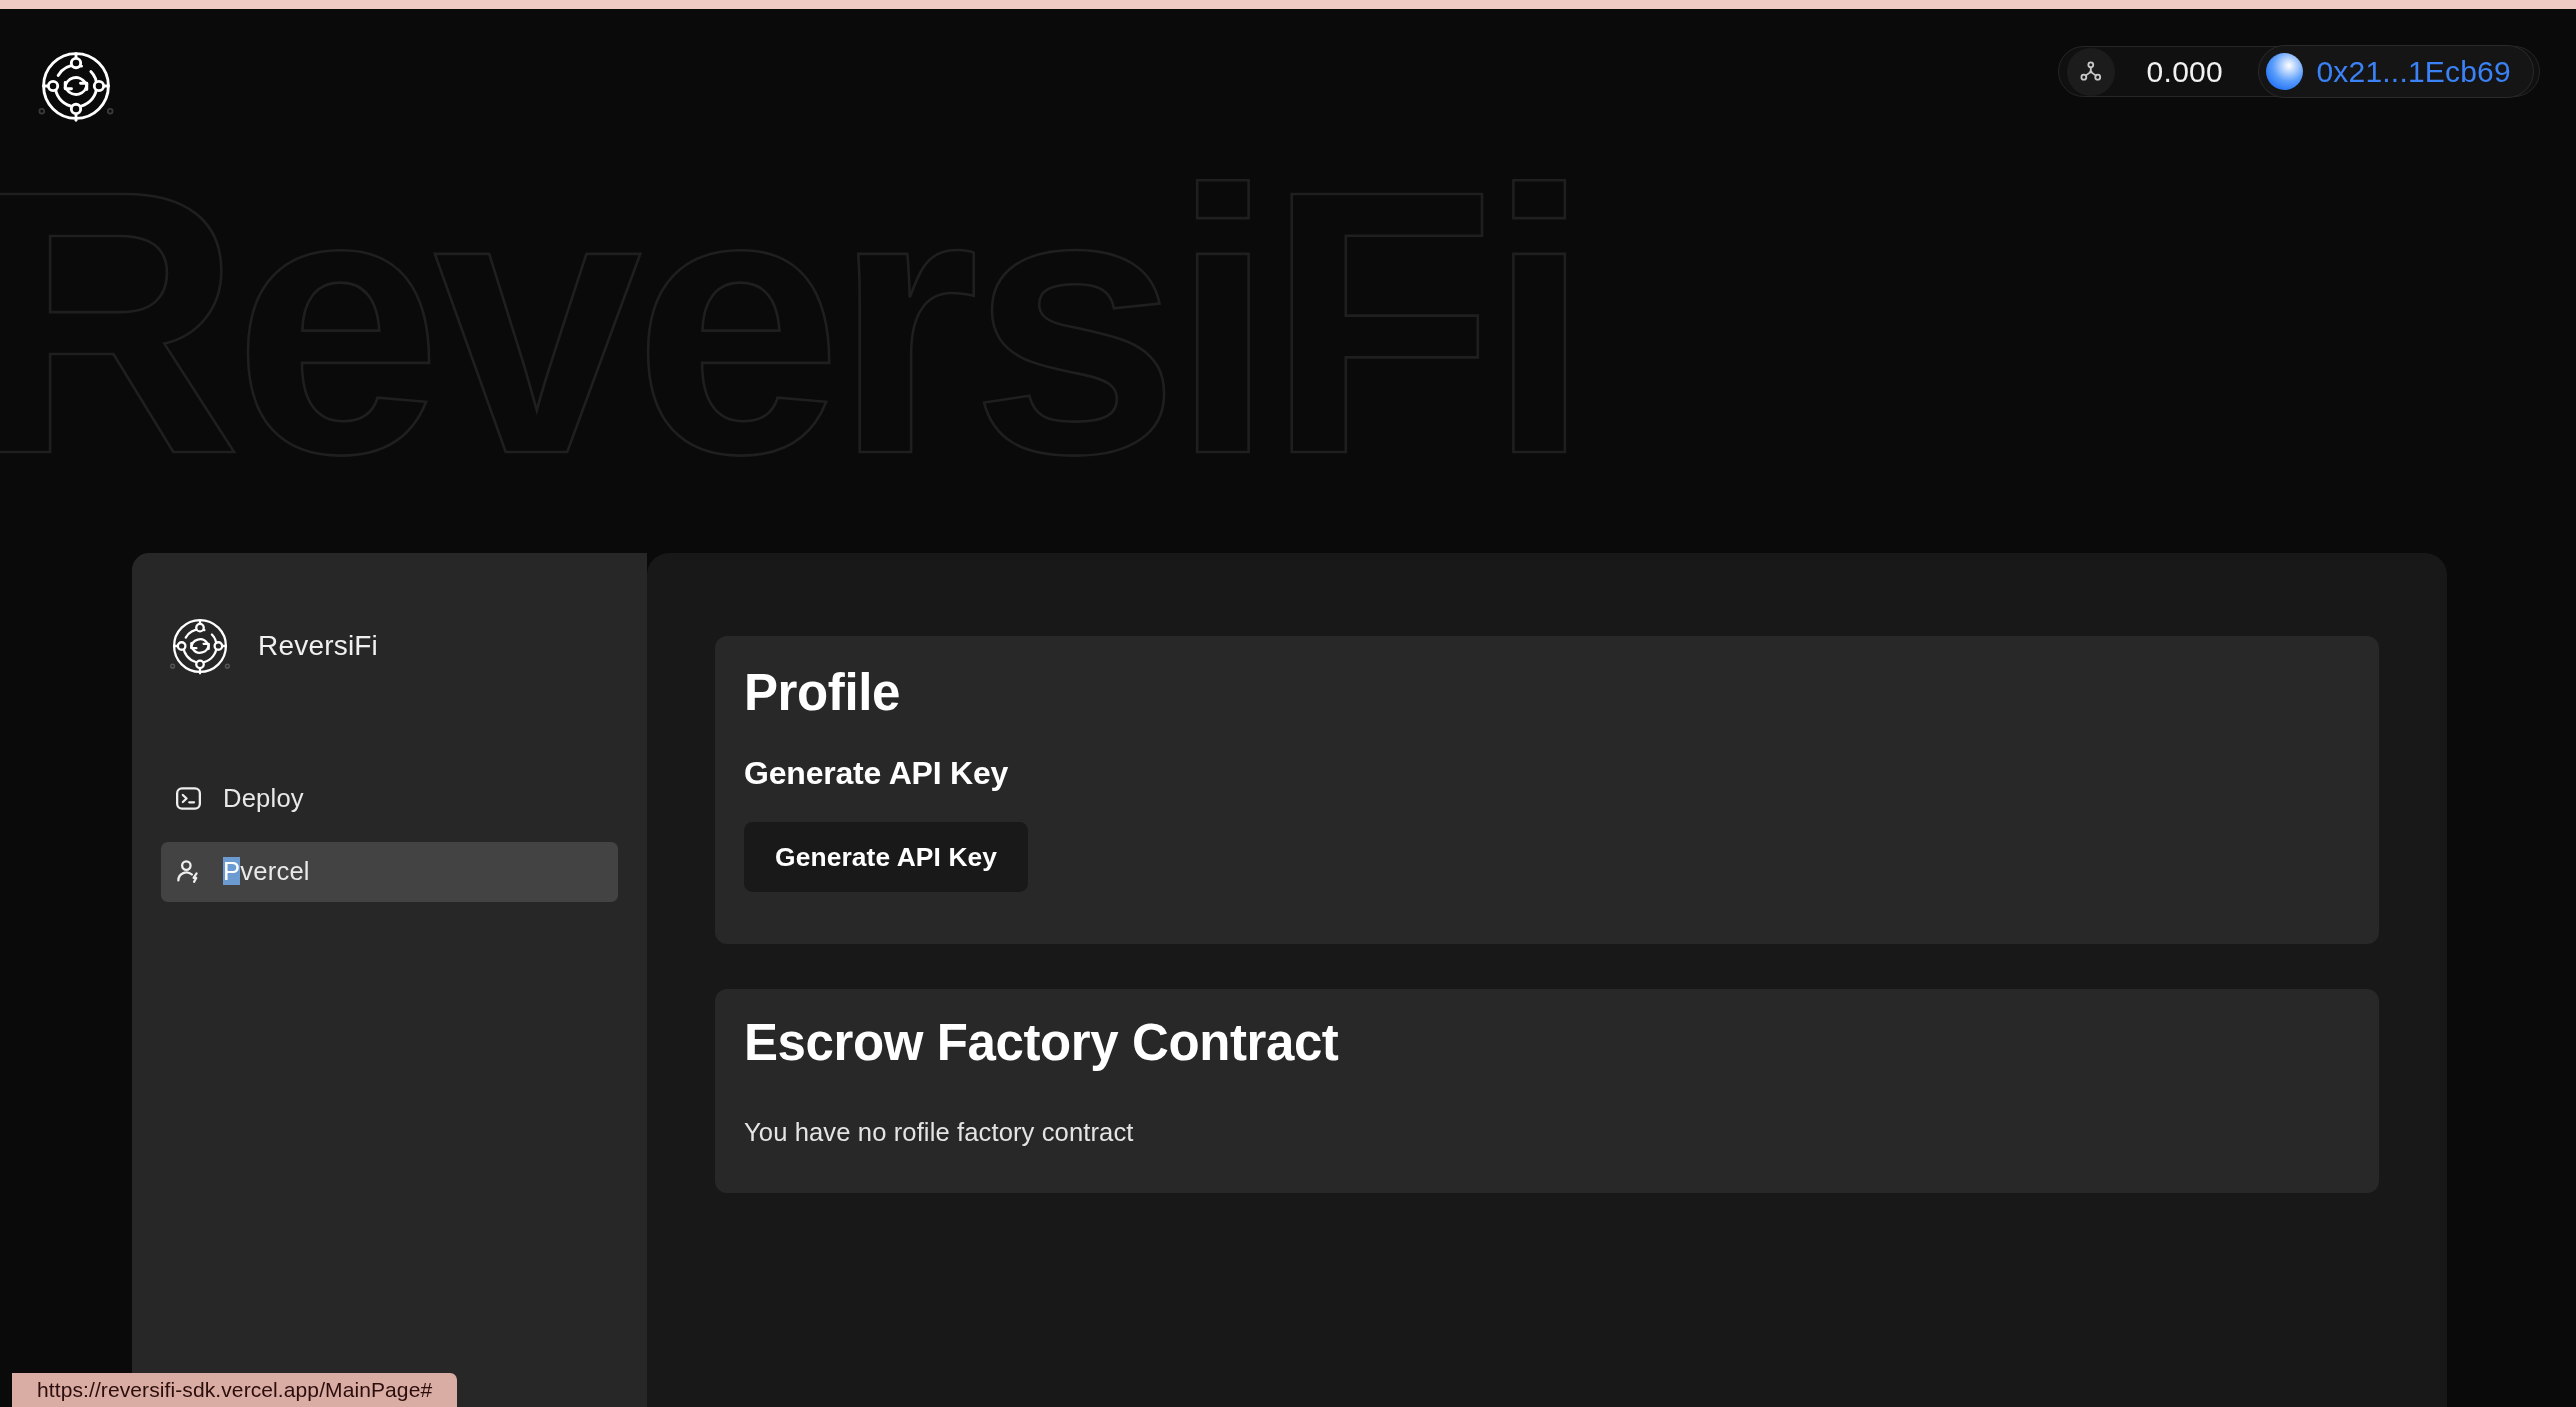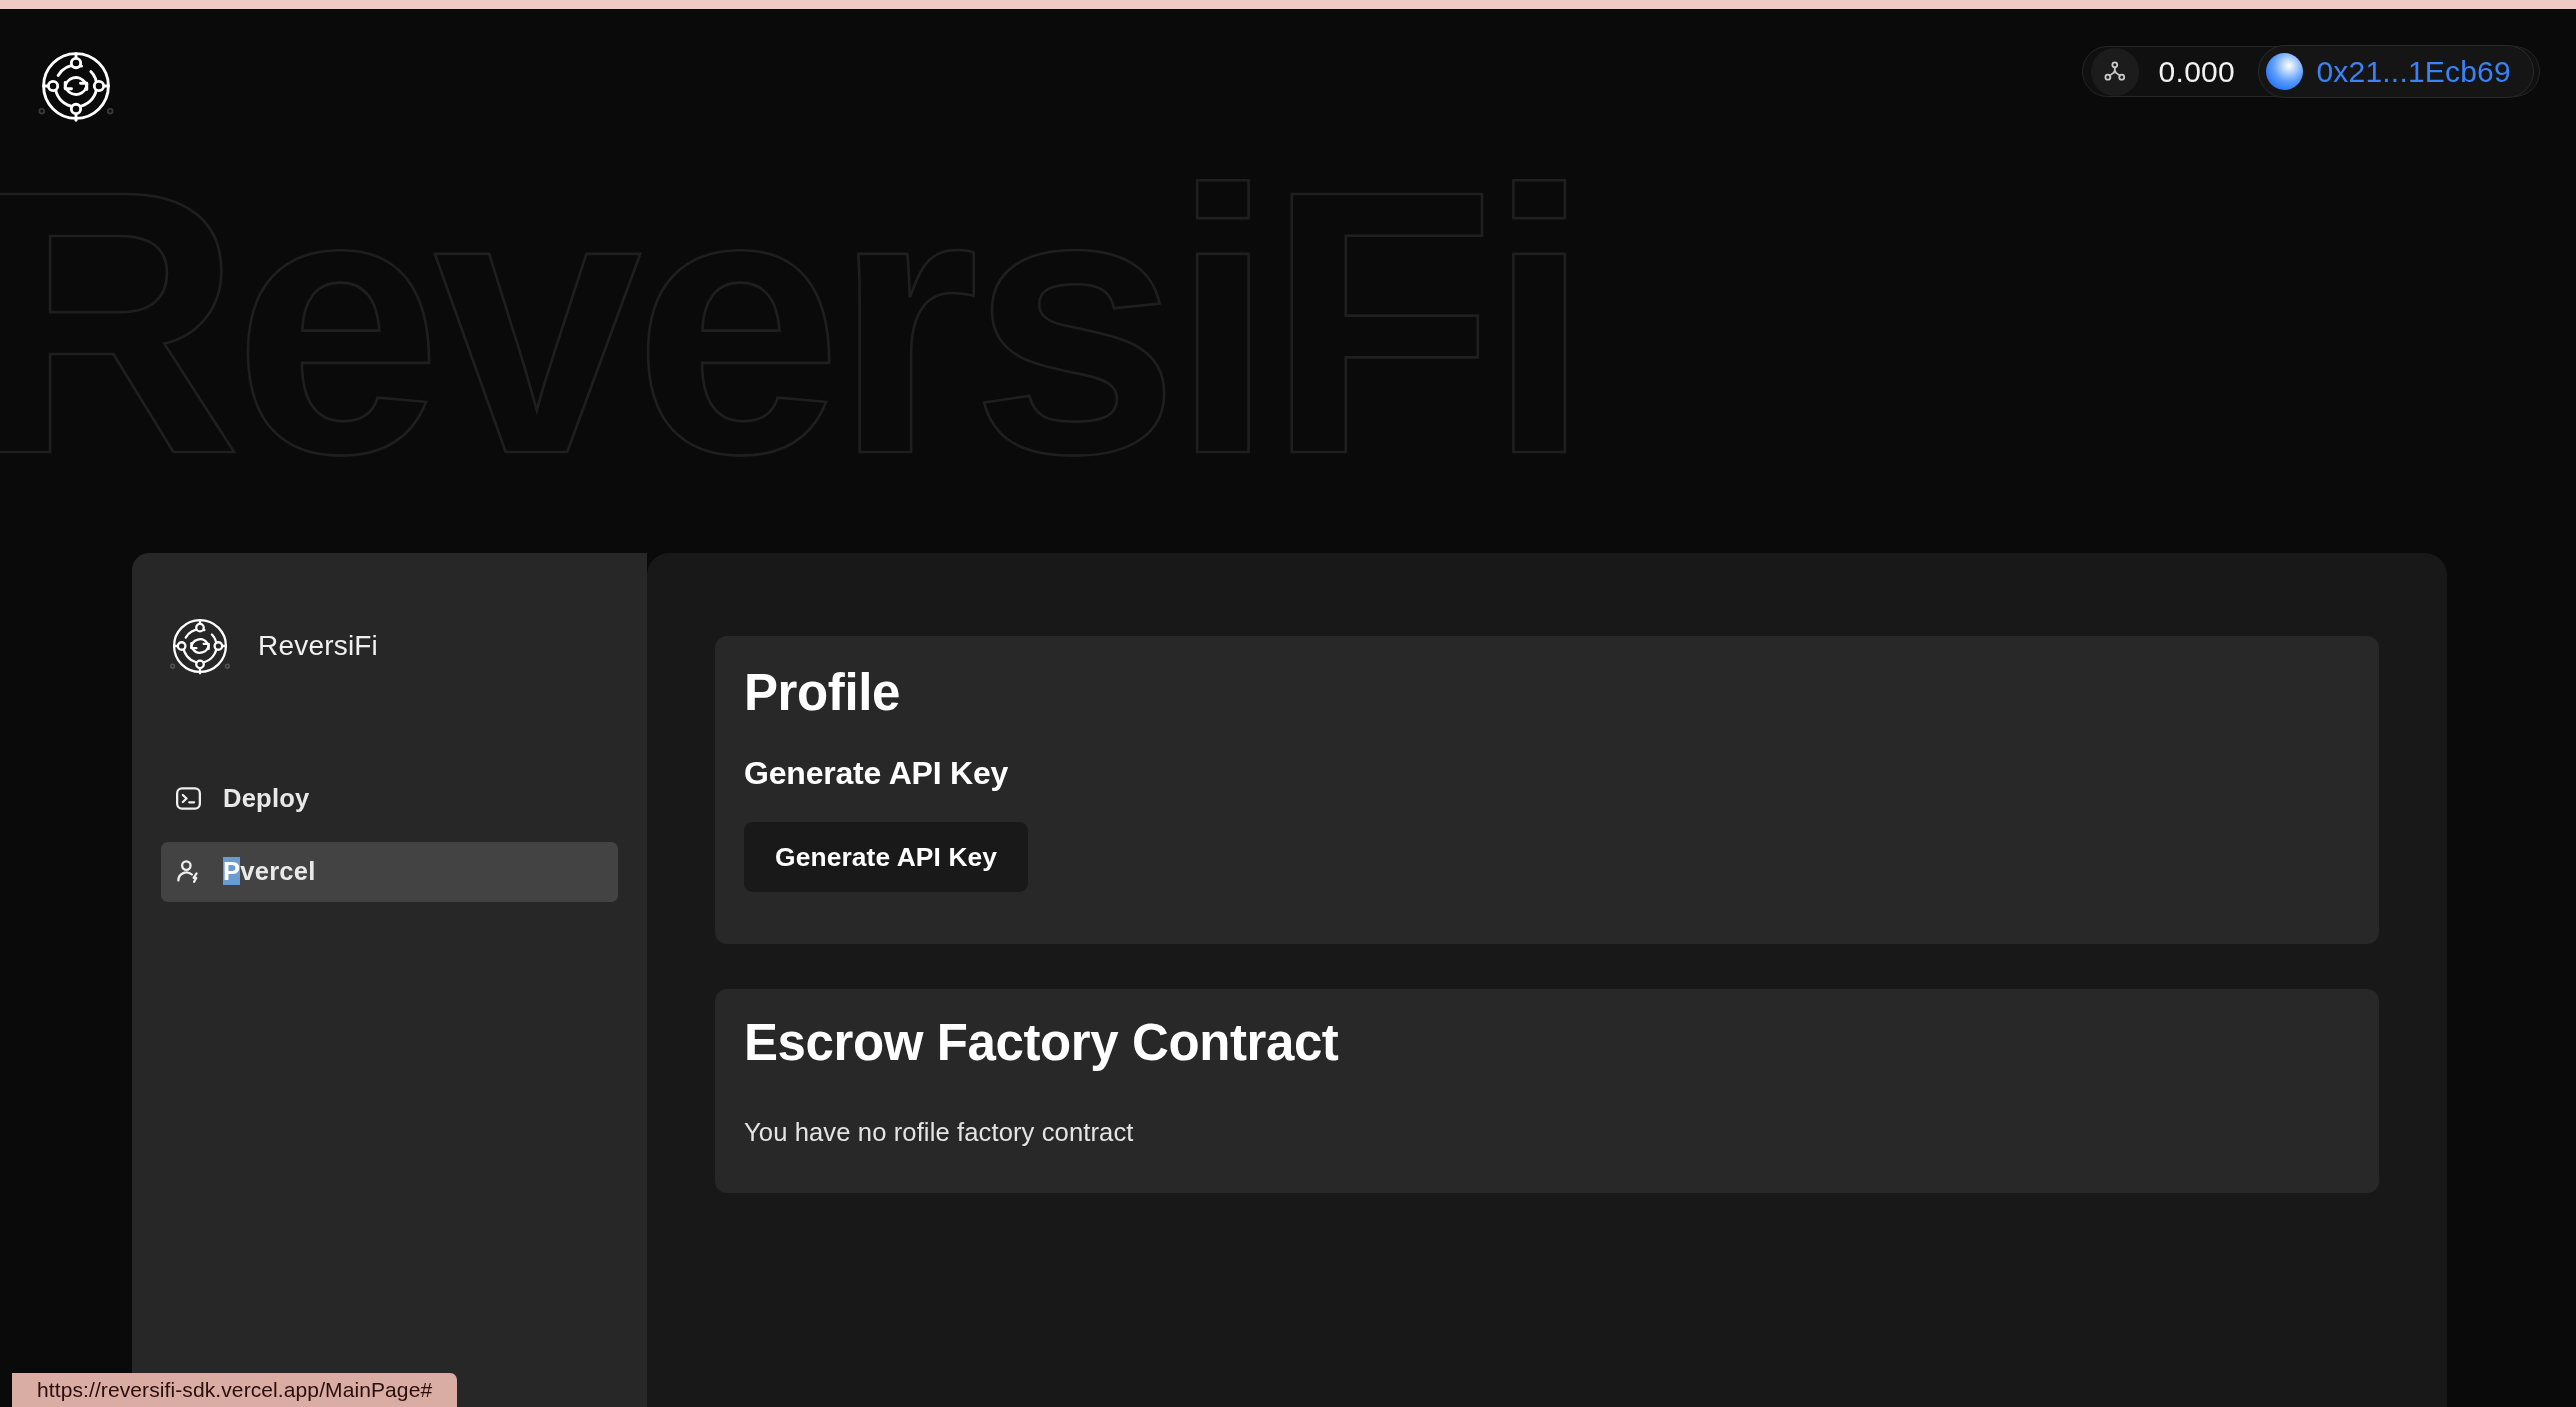--- a/index.html
+++ b/index.html
@@ -70,21 +70,21 @@
   #brand-mark svg { display: block; width: 100%; height: 100%; }
 
   
   #wallet-pill {
     position: absolute;
     top: 37px;
     right: 36px;
     height: 51px;
     display: flex;
     align-items: center;
-    gap: 4px;
+    gap: 16px;
     padding: 5.1px 5.1px 5.1px 8.5px;
     border-radius: 851px;
     background: #101010;
     border: 0.9px solid #262626;
   }
   .net-badge {
     width: 48px; height: 48px;
     border-radius: 50%;
     background: #1c1c1c;
     display: flex; align-items: center; justify-content: center;
@@ -182,21 +182,21 @@
   .nav-item.active { background: #434343; }
   .nav-icon {
     width: 31px; height: 31px;
     flex: 0 0 auto;
     display: flex; align-items: center; justify-content: center;
   }
   .nav-icon svg { display: block; width: 29px; height: 29px; }
   .nav-label {
     color: #e9e9e9;
     font-size: 25.6px;
-    font-weight: 700;
+    font-weight: 400;
     letter-spacing: 0.2px;
     white-space: nowrap;
     text-align: center;
   }
   .nav-label .sel {
     background: #6c9bd2;
     color: #ffffff;
   }
 
   

